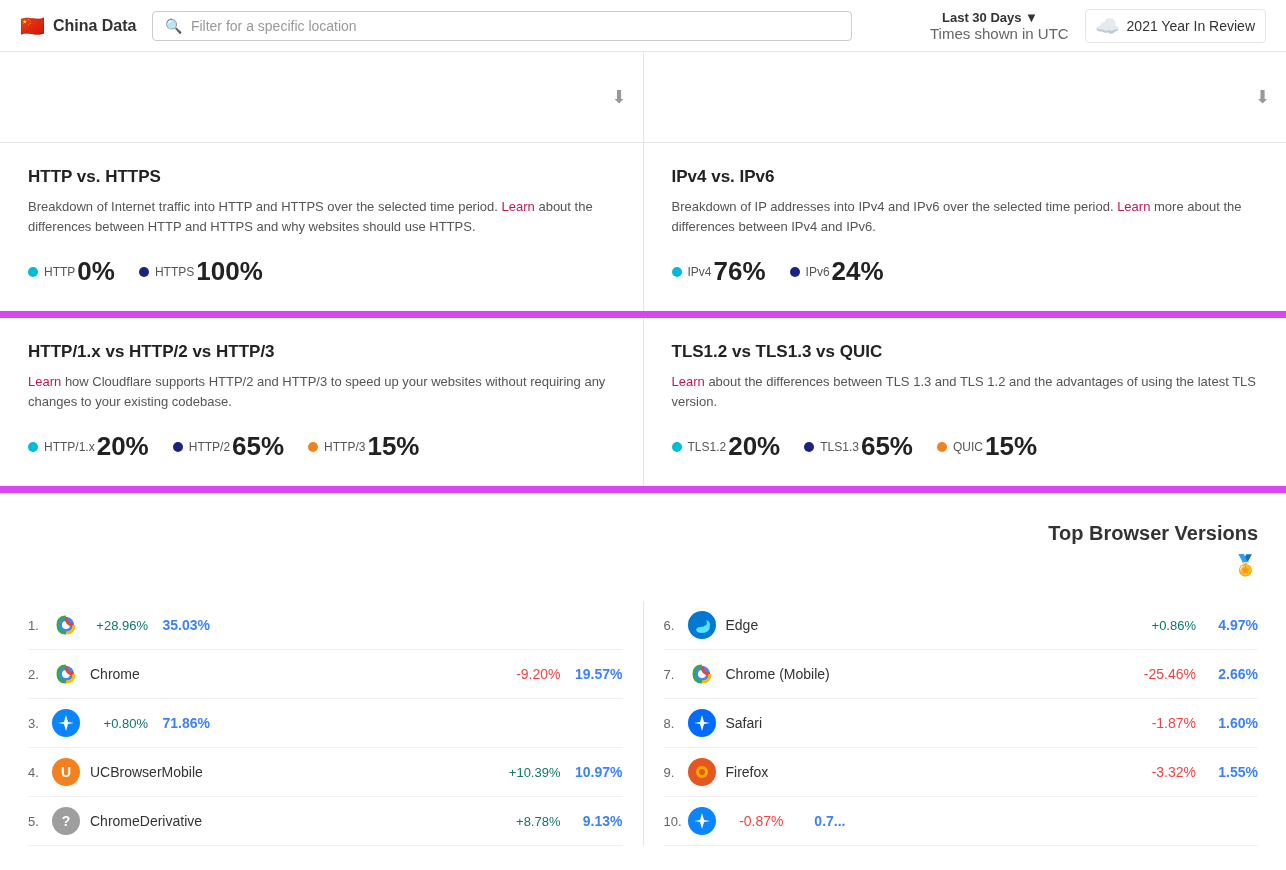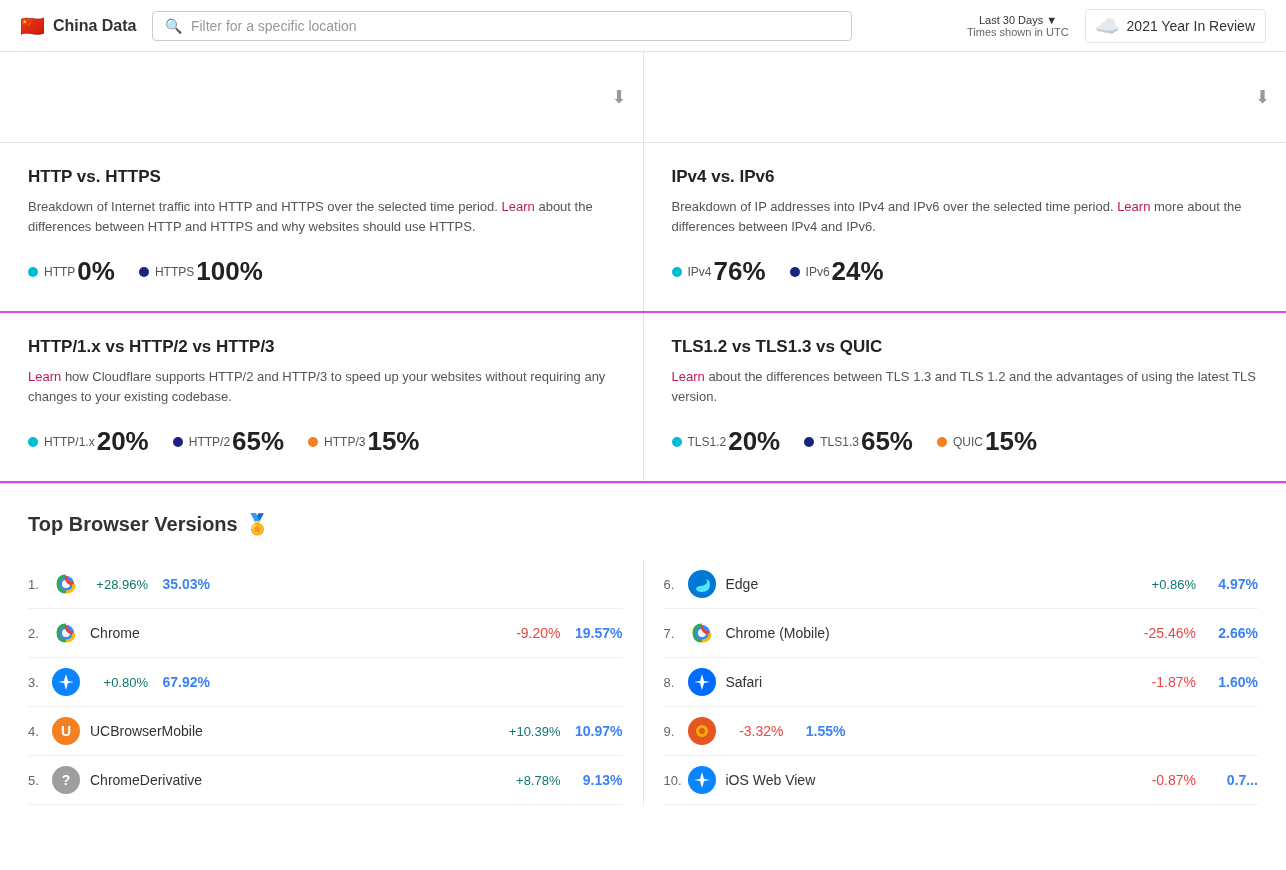--- a/index.html
+++ b/index.html
@@ -11,52 +11,52 @@
       background: #fff; height: 52px; gap: 16px;
     }
     .header-logo { display: flex; align-items: center; gap: 8px; font-weight: 700; font-size: 16px; }
     .flag { font-size: 20px; }
     .search-bar {
       flex: 1; display: flex; align-items: center; border: 1px solid #ccc; border-radius: 4px;
       padding: 6px 12px; gap: 8px; max-width: 700px; color: #999;
     }
     .search-icon { color: #999; font-size: 14px; }
     .header-right { display: flex; align-items: center; gap: 16px; margin-left: auto; }
-    .date-filter { display: flex; align-items: center; gap: 4px; font-weight: 400; font-size: 11px; padding-left: 12px; }
-    .date-sub { font-size: 11px; color: #666; font-weight: 400; }
+    .date-filter { display: flex; align-items: center; gap: 4px; font-weight: 700; font-size: 13px; padding-left: 12px; }
+    .date-sub { font-size: 15px; color: #666; font-weight: 400; }
     .cloudflare-badge { display: flex; align-items: center; gap: 6px; border: 1px solid #e5e5e5; border-radius: 4px; padding: 4px 10px; }
     .cf-logo { font-size: 20px; }
 
     
     .charts-top { display: flex; border-bottom: 1px solid #e5e5e5; }
     .chart-half { flex: 1; padding: 16px; min-height: 90px; display: flex; align-items: center; justify-content: flex-end; border-right: 1px solid #e5e5e5; }
     .chart-half:last-child { border-right: none; }
     .download-icon { color: #999; cursor: pointer; font-size: 18px; }
 
     
-    .sections-grid { display: flex; border-bottom: 2px solid #d946ef; }
+    .sections-grid { display: flex; border-bottom: 7px solid #d946ef; }
     .section-left { flex: 1; padding: 24px 28px; border-right: 1px solid #e5e5e5; }
     .section-right { flex: 1; padding: 24px 28px; }
 
     .section-title { font-size: 17px; font-weight: 700; margin-bottom: 10px; color: #222; }
     .section-desc { font-size: 13px; color: #555; line-height: 1.5; margin-bottom: 20px; }
     .section-desc a { color: #be185d; text-decoration: none; }
 
     .metrics-row { display: flex; gap: 24px; align-items: flex-start; flex-wrap: wrap; }
     .metric-item { display: flex; flex-direction: row; gap: 2px; min-width: 80px; }
     .metric-label { display: flex; align-items: center; gap: 6px; font-size: 12px; color: #555; }
     .dot { width: 10px; height: 10px; border-radius: 50%; display: inline-block; flex-shrink: 0; }
     .dot-cyan { background: #00bcd4; }
     .dot-navy { background: #1a237e; }
     .dot-orange { background: #f48120; }
     .metric-value { font-size: 26px; font-weight: 700; color: #222; }
 
     
     .browser-section { padding: 28px; border-top: 1px solid #e5e5e5; }
-    .browser-section-title { font-size: 20px; font-weight: 700; margin-bottom: 24px; display: flex; align-items: flex-end; gap: 8px; }
+    .browser-section-title { font-size: 20px; font-weight: 700; margin-bottom: 24px; display: flex; align-items: flex-end; gap: 8px; flex-direction: column; }
     .browser-grid { display: flex; gap: 0; }
     .browser-col { flex: 1; padding-right: 20px; }
     .browser-col:last-child { padding-right: 0; padding-left: 20px; border-left: 1px solid #e5e5e5; }
 
     .browser-row { display: flex; align-items: center; padding: 10px 0; border-bottom: 1px solid #f0f0f0; }
     .browser-rank { font-size: 13px; color: #666; min-width: 24px; }
     .browser-icon { width: 28px; height: 28px; margin-right: 10px; flex-shrink: 0; border-radius: 50%; display: flex; align-items: center; justify-content: center; font-size: 16px; }
     .browser-name { flex: 1; font-size: 14px; font-weight: 500; }
     .browser-change-pos { color: #0f766e; font-size: 13px; font-weight: 500; margin-right: 12px; min-width: 58px; text-align: right; }
     .browser-change-neg { color: #ef4444; font-size: 14px; font-weight: 500; margin-right: 12px; min-width: 58px; text-align: right; }
@@ -250,21 +250,21 @@
     </div>
         <div class="browser-row">
       <span class="browser-rank">3.</span>
       <span class="browser-icon">
             <svg viewBox="0 0 28 28" width="28" height="28">
               <circle cx="14" cy="14" r="14" fill="#0a84ff"></circle>
               <polygon points="14,6 16,13 22,14 16,15 14,22 12,15 6,14 12,13" fill="white"></polygon>
             </svg>
           </span>
       <span class="browser-change-pos">+0.80%</span>
-      <span class="browser-pct">67.92%</span>
+      <span class="browser-pct">71.86%</span>
     </div>
         <div class="browser-row">
       <span class="browser-rank">4.</span>
       <span class="browser-icon">
             <svg viewBox="0 0 28 28" width="28" height="28">
               <circle cx="14" cy="14" r="14" fill="#f48120"></circle>
               <text x="14" y="19" text-anchor="middle" font-size="14" fill="white" font-weight="bold">U</text>
             </svg>
           </span>
       <span class="browser-name">UCBrowserMobile</span>
@@ -328,30 +328,30 @@
     </div>
         <div class="browser-row">
       <span class="browser-rank">9.</span>
       <span class="browser-icon">
             <svg viewBox="0 0 28 28" width="28" height="28">
               <circle cx="14" cy="14" r="14" fill="#e55722"></circle>
               <circle cx="14" cy="14" r="6" fill="#ffaa00"></circle>
               <circle cx="14" cy="14" r="3" fill="#e55722"></circle>
             </svg>
           </span>
+      <span class="browser-name">Firefox</span>
       <span class="browser-change-neg">-3.32%</span>
       <span class="browser-pct">1.55%</span>
     </div>
         <div class="browser-row">
       <span class="browser-rank">10.</span>
       <span class="browser-icon">
             <svg viewBox="0 0 28 28" width="28" height="28">
               <circle cx="14" cy="14" r="14" fill="#0a84ff"></circle>
               <polygon points="14,6 16,13 22,14 16,15 14,22 12,15 6,14 12,13" fill="white"></polygon>
             </svg>
           </span>
-      <span class="browser-name">iOS Web View</span>
       <span class="browser-change-neg">-0.87%</span>
       <span class="browser-pct">0.7...</span>
     </div>
       </div>
   </div>
 </div>
 
 </body></html>

